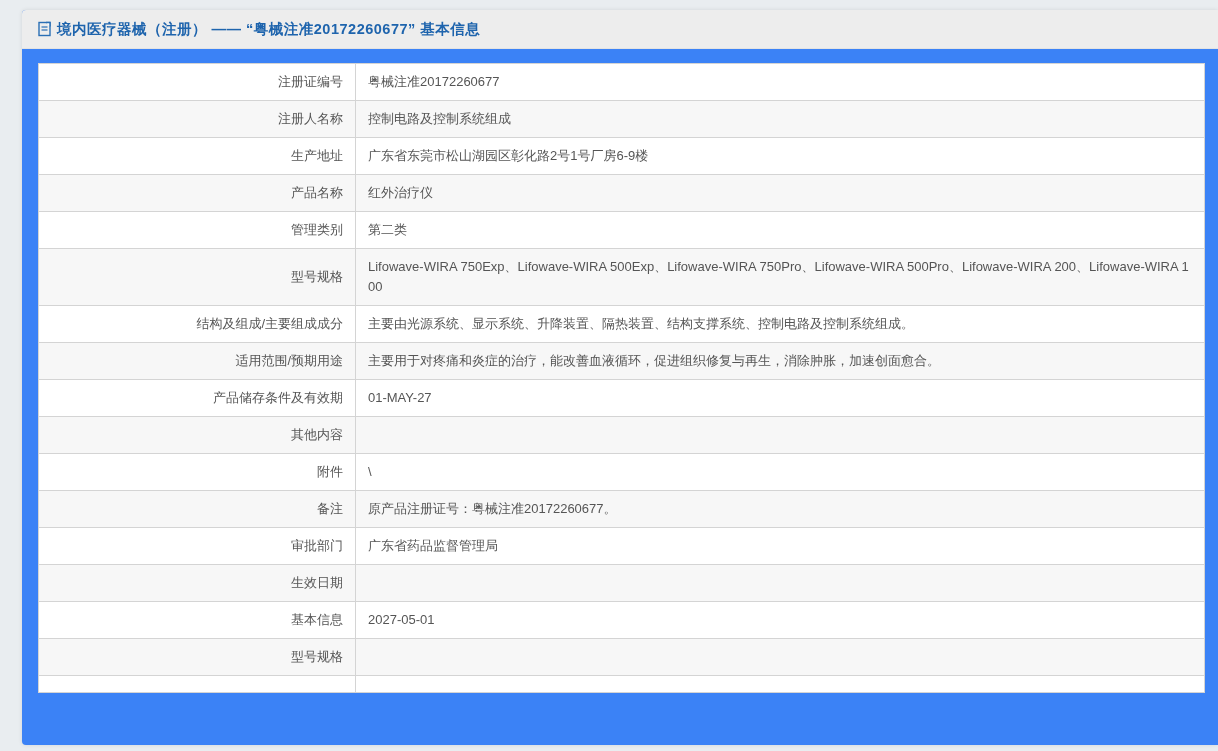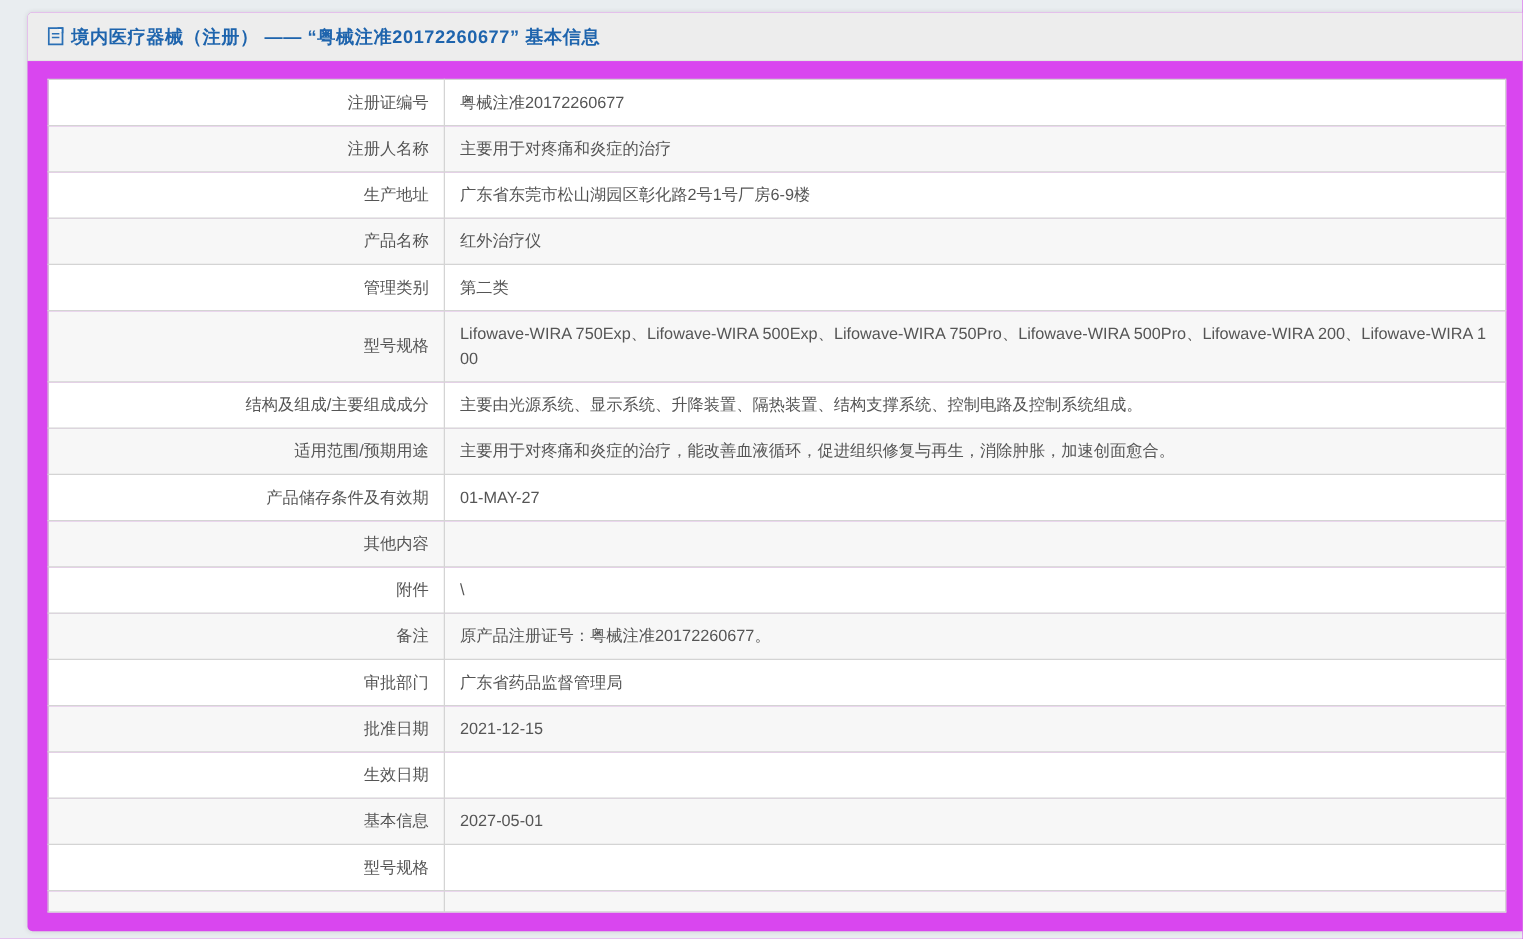--- a/index.html
+++ b/index.html
@@ -6,21 +6,21 @@
   html,body { width:1218px; height:751px; }
   body {
     background:#e9edf0;
     font-family:"Liberation Sans","DejaVu Sans",sans-serif;
     position:relative;
     overflow:hidden;
   }
   .panel {
     position:absolute;
     left:22px; top:10px; right:0; bottom:6px;
-    background:#d946ef;
+    background:#3b82f6;
     border-radius:4px 0 0 4px;
     box-shadow:0 0 4px rgba(0,0,0,0.10);
   }
   .panel-header {
     height:39px;
     background:#ededed;
     border-radius:4px 0 0 0;
     display:flex;
     align-items:center;
     padding-left:16px;
@@ -74,21 +74,21 @@
 
   <div class="table-wrap">
     <table class="info-table">
       <tbody>
         <tr>
           <td class="label-cell">注册证编号</td>
           <td class="value-cell">粤械注准20172260677</td>
         </tr>
         <tr>
           <td class="label-cell">注册人名称</td>
-          <td class="value-cell">主要用于对疼痛和炎症的治疗</td>
+          <td class="value-cell">控制电路及控制系统组成</td>
         </tr>
         <tr>
           <td class="label-cell">生产地址</td>
           <td class="value-cell">广东省东莞市松山湖园区彰化路2号1号厂房6-9楼</td>
         </tr>
         <tr>
           <td class="label-cell">产品名称</td>
           <td class="value-cell">红外治疗仪</td>
         </tr>
         <tr>
@@ -121,24 +121,20 @@
         </tr>
         <tr>
           <td class="label-cell">备注</td>
           <td class="value-cell">原产品注册证号：粤械注准20172260677。</td>
         </tr>
         <tr>
           <td class="label-cell">审批部门</td>
           <td class="value-cell">广东省药品监督管理局</td>
         </tr>
         <tr>
-          <td class="label-cell">批准日期</td>
-          <td class="value-cell">2021-12-15</td>
-        </tr>
-        <tr>
           <td class="label-cell">生效日期</td>
           <td class="value-cell"></td>
         </tr>
         <tr>
           <td class="label-cell">基本信息</td>
           <td class="value-cell">2027-05-01</td>
         </tr>
         <tr>
           <td class="label-cell">型号规格</td>
           <td class="value-cell"></td>

